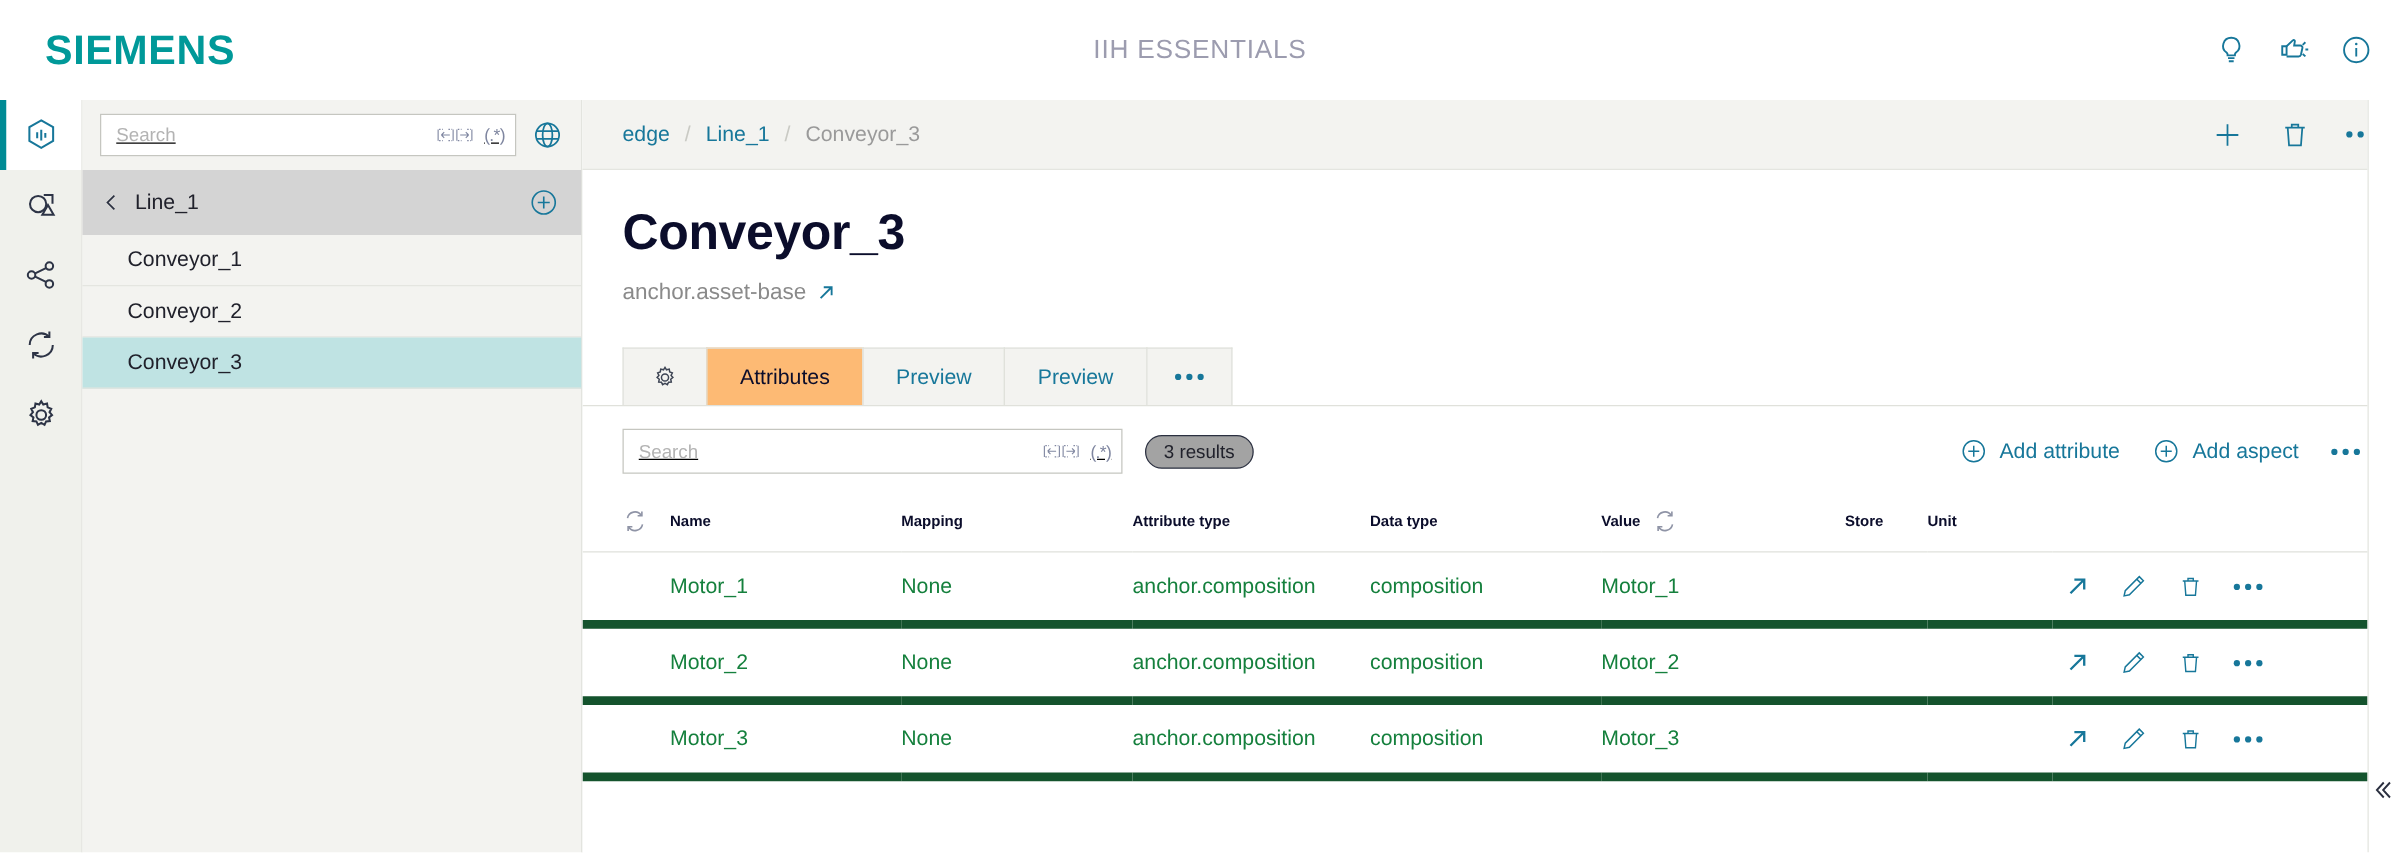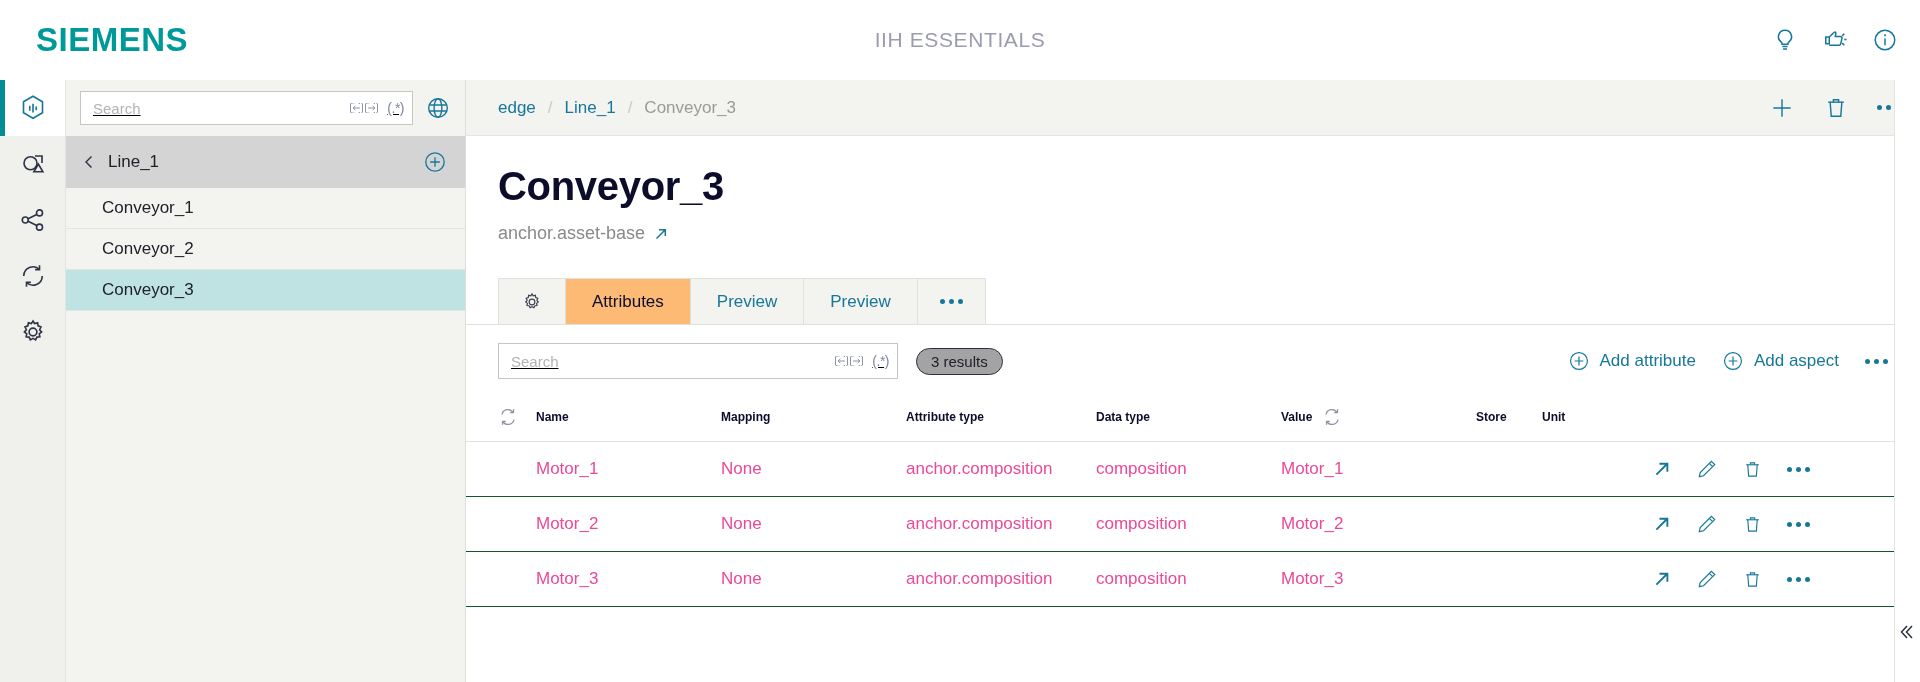--- a/index.html
+++ b/index.html
@@ -137,21 +137,21 @@
   }
   .action .circ { width: 22px; height: 22px; }
 
   
   table.attr { width: 100%; border-collapse: collapse; margin-top: 18px; table-layout: fixed; }
   table.attr thead th {
     text-align: left; font-size: 12px; color: #0b0d2b; font-weight: bold;
     padding: 10px 0 14px 0; border-bottom: 1px solid #e0e1db; vertical-align: middle;
   }
   table.attr tbody td {
-    font-size: 17px; color: #ec4899; padding: 16px 0; border-bottom: 1px solid #14532d;
+    font-size: 17px; color: #15803d; padding: 16px 0; border-bottom: 7px solid #14532d;
     vertical-align: middle;
   }
   .c-sort { width: 70px; padding-left: 32px !important; }
   .c-name { width: 185px; }
   .c-map { width: 185px; }
   .c-atype { width: 190px; }
   .c-dtype { width: 185px; }
   .c-val { width: 195px; }
   .c-store { width: 66px; }
   .c-unit { width: 100px; }

